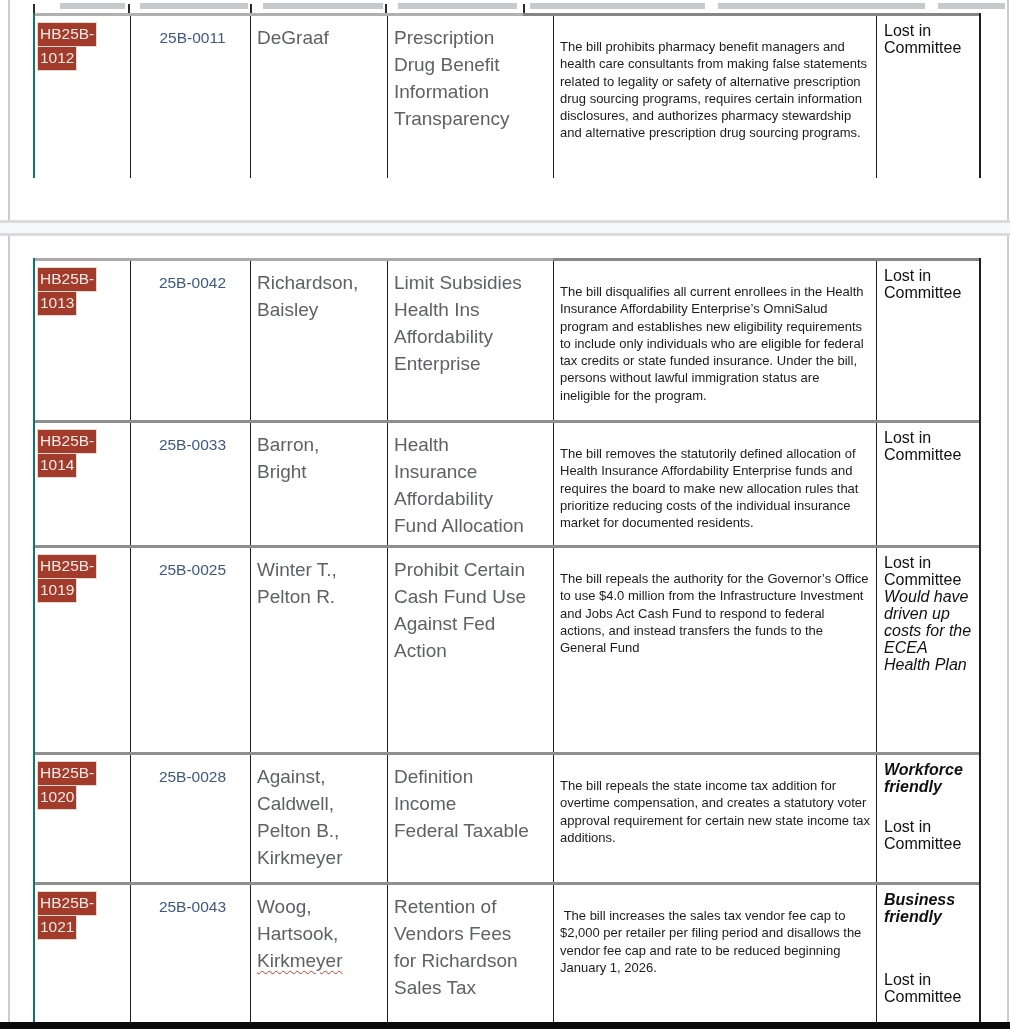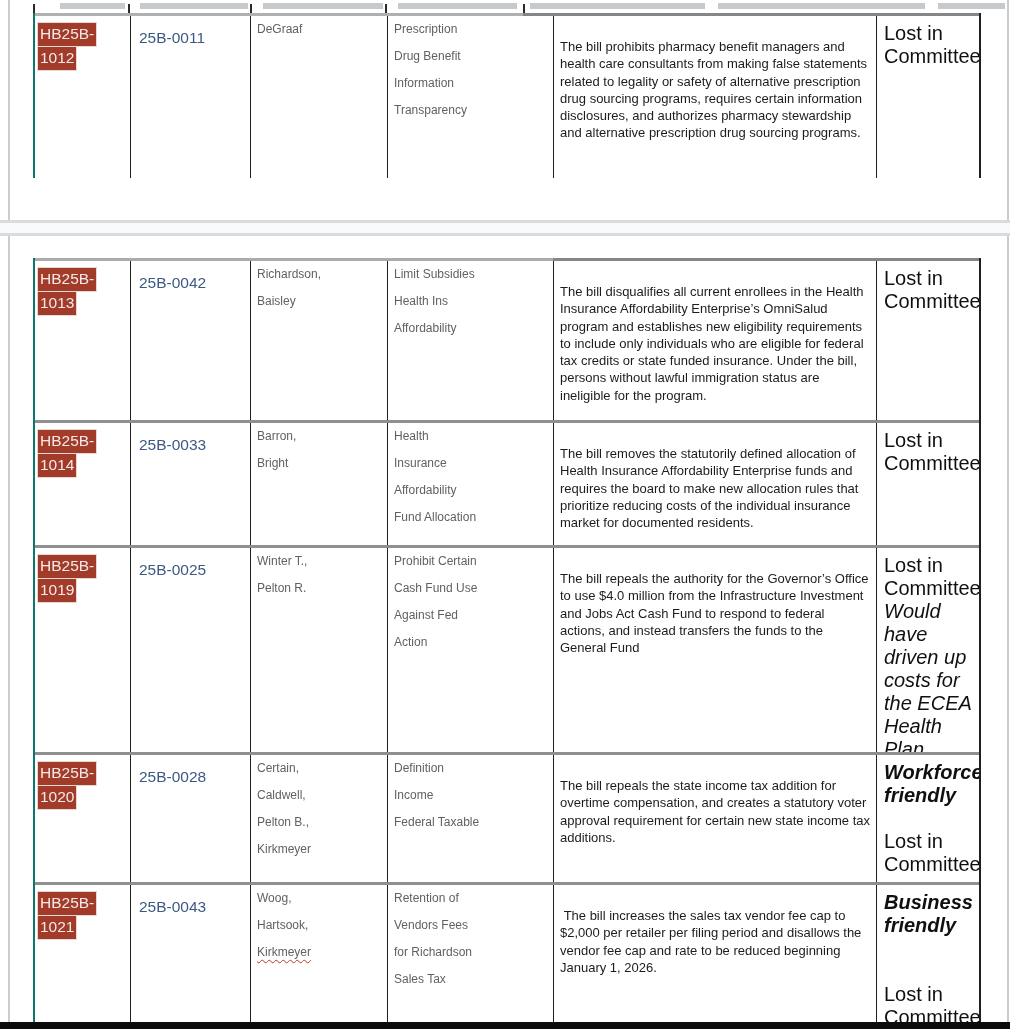--- a/index.html
+++ b/index.html
@@ -33,29 +33,29 @@
   .cell + .cell { border-left:1.5px solid #1f1f1f; }
 
   .c-id { padding:6px 2px 2px 3px; }
   .badge-line-wrap { line-height:24px; }
   .badge-line {
     display:inline-block; background:var(--badge-red);
     color:var(--badge-text); font-size:15.5px; line-height:20px;
     padding:1px 2px 2px 2px; box-shadow:0 0 0 1px #e8d8d4;
   }
 
-  .c-code { color:var(--link-blue); font-size:15.5px; line-height:27px; padding-top:8px; padding-left:8px; cursor:pointer; }
-
-  .c-sponsors, .c-title { color:var(--muted-text); font-size:12px; line-height:27px; padding-top:0; }
+  .c-code { color:var(--link-blue); font-size:15.5px; line-height:27px; padding-top:8px; padding-left:8px; cursor:pointer;text-align:center; }
+
+  .c-sponsors, .c-title { color:var(--muted-text); font-size:19px; line-height:27px; padding-top:8px; }
   .sponsor-line, .title-line { display:block; }
   .misspelled { text-decoration:underline; text-decoration-style:wavy; text-decoration-color:#c0392b; text-decoration-thickness:1px; text-underline-offset:3px; }
 
   .c-summary { color:var(--summary-text); font-size:13px; line-height:17.3px; padding:22px 6px 4px 6px; white-space:pre-wrap; }
 
-  .c-status { color:var(--status-text); font-size:20px; line-height:23px; padding-left:7px; }
+  .c-status { color:var(--status-text); font-size:16px; line-height:17px; padding-left:7px; }
   .st-seg { display:block; }
   .st-italic { font-style:italic; }
   .st-bolditalic { font-style:italic; font-weight:bold; }
 
   
   .pb-line { position:absolute; left:0; width:1010px; height:3px; background:#d9dbdf; }
   .pb-fill { position:absolute; left:0; width:1010px; background:#f8f9fb; }
 
   
   #bottom-bar { position:absolute; left:0; top:1022px; width:1010px; height:7px; background:#0b0b0b; z-index:5; }
@@ -125,20 +125,21 @@
           </div>
           <div class="cell c-code">25B-0042</div>
           <div class="cell c-sponsors">
             <span class="sponsor-line">Richardson,</span>
             <span class="sponsor-line">Baisley</span>
           </div>
           <div class="cell c-title">
             <span class="title-line">Limit Subsidies</span>
             <span class="title-line">Health Ins</span>
             <span class="title-line">Affordability</span>
+            <span class="title-line">Enterprise</span>
           </div>
           <div class="cell c-summary">The bill disqualifies all current enrollees in the Health Insurance Affordability Enterprise’s OmniSalud program and establishes new eligibility requirements to include only individuals who are eligible for federal tax credits or state funded insurance. Under the bill, persons without lawful immigration status are ineligible for the program.</div>
           <div class="cell c-status">
             <span class="st-seg ">Lost in Committee</span>
           </div>
         </div>
         <div class="row" style="height: 125px;">
           <div class="cell c-id">
             <div class="badge-line-wrap"><span class="badge-line">HB25B-</span></div>
             <div class="badge-line-wrap"><span class="badge-line">1014</span></div>
@@ -181,21 +182,21 @@
             <span class="st-seg st-italic" style="">Would have driven up costs for the ECEA Health Plan</span>
           </div>
         </div>
         <div class="row" style="height: 130px;">
           <div class="cell c-id">
             <div class="badge-line-wrap"><span class="badge-line">HB25B-</span></div>
             <div class="badge-line-wrap"><span class="badge-line">1020</span></div>
           </div>
           <div class="cell c-code">25B-0028</div>
           <div class="cell c-sponsors">
-            <span class="sponsor-line">Certain,</span>
+            <span class="sponsor-line">Against,</span>
             <span class="sponsor-line">Caldwell,</span>
             <span class="sponsor-line">Pelton B.,</span>
             <span class="sponsor-line">Kirkmeyer</span>
           </div>
           <div class="cell c-title">
             <span class="title-line">Definition</span>
             <span class="title-line">Income</span>
             <span class="title-line">Federal Taxable</span>
           </div>
           <div class="cell c-summary">The bill repeals the state income tax addition for overtime compensation, and creates a statutory voter approval requirement for certain new state income tax additions.</div>

